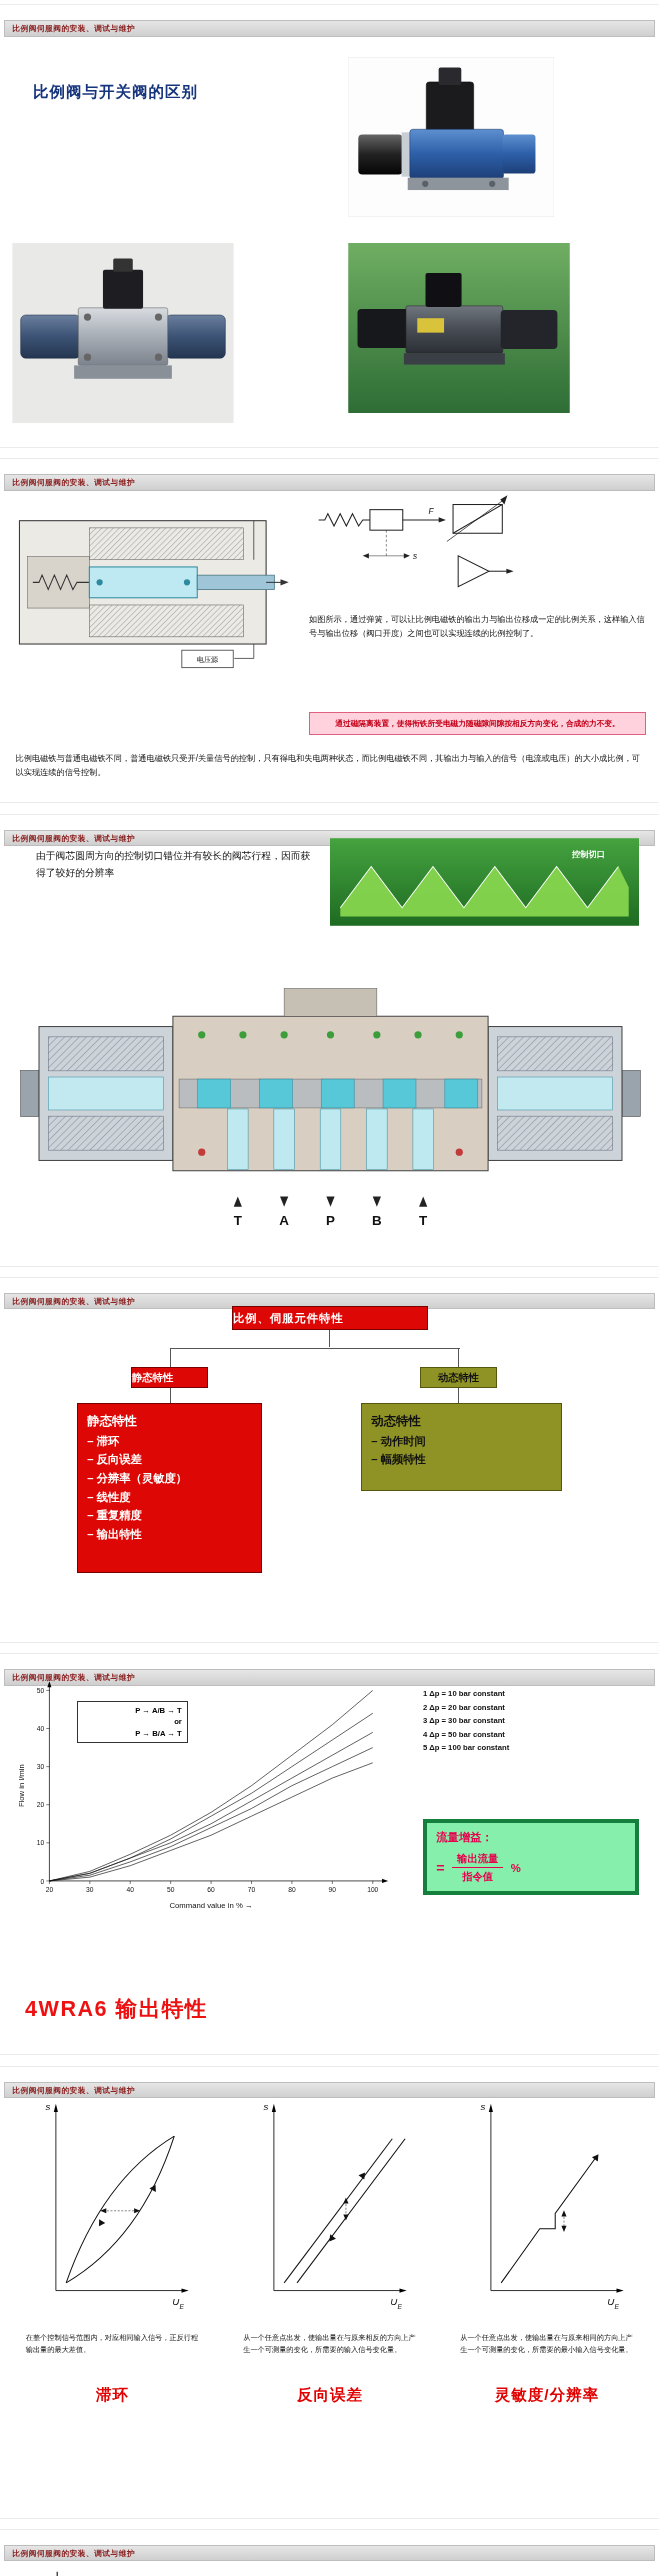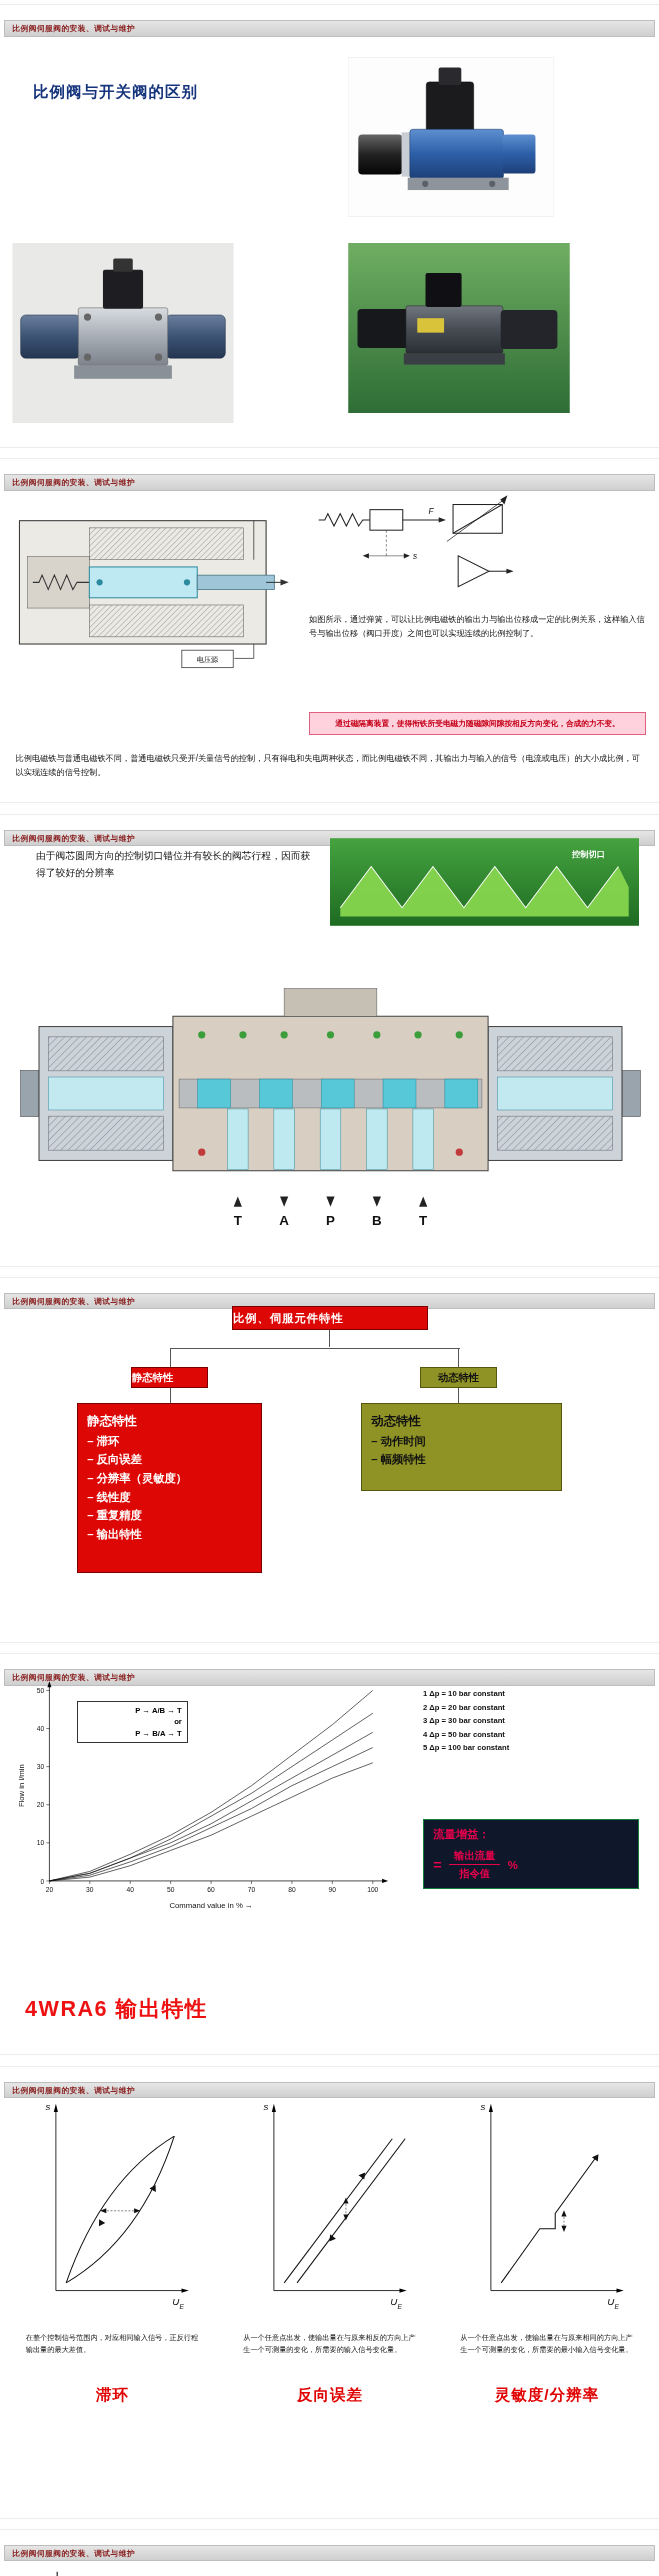--- a/index.html
+++ b/index.html
@@ -17,21 +17,21 @@
   .red-box{background:#dd0806;color:#fff;border:0.5px solid #7a0000;text-align:left;font-weight:bold}
   .olive-box{background:#8f9326;color:#111;border:0.5px solid #55570f;text-align:center;font-weight:bold}
   .org-root{font-size:11.3px;line-height:23px;letter-spacing:1px}
   .org-hdr{font-size:10.3px;line-height:19.6px}
   .org-big{text-align:left;padding:7.2px 9.3px}
   .org-big .ln{font-size:11.3px;line-height:1.65;font-weight:bold;white-space:nowrap}
   .org-big .ln.first{font-size:12.4px}
   
   .legend-row{font-size:7.7px;font-weight:bold;color:#111;line-height:13.4px;white-space:nowrap}
   .annot-box{border:0.5px solid #333;background:rgba(255,255,255,.85);text-align:right;font-size:7.7px;font-weight:bold;padding:2.6px 5.2px;line-height:1.5}
-  .gain-box{background:#0f172a;border:1px solid #15803d;padding:7.2px 9.3px}
+  .gain-box{background:#86efac;border:4px solid #15803d;padding:7.2px 9.3px}
   .gain-title{color:#e8004c;font-weight:bold;font-size:11.3px;margin-bottom:6.2px}
   .gain-eq{display:flex;align-items:center;gap:7.2px;color:#e8004c;font-weight:bold}
   .gain-eqs{font-size:14.4px}
   .fraction{display:inline-block;text-align:center;font-size:10.3px}
   .fraction .num{display:block;border-bottom:1px solid #e8004c;padding:0 5.2px 1.5px}
   .fraction .den{display:block;padding-top:1.5px}
   .gain-pct{font-size:11.3px}
   .big-red-title{color:#ee1111;font-size:21.6px;font-weight:bold;letter-spacing:1.5px}
   
   .col6{position:absolute;width:188px;top:20.6px}

